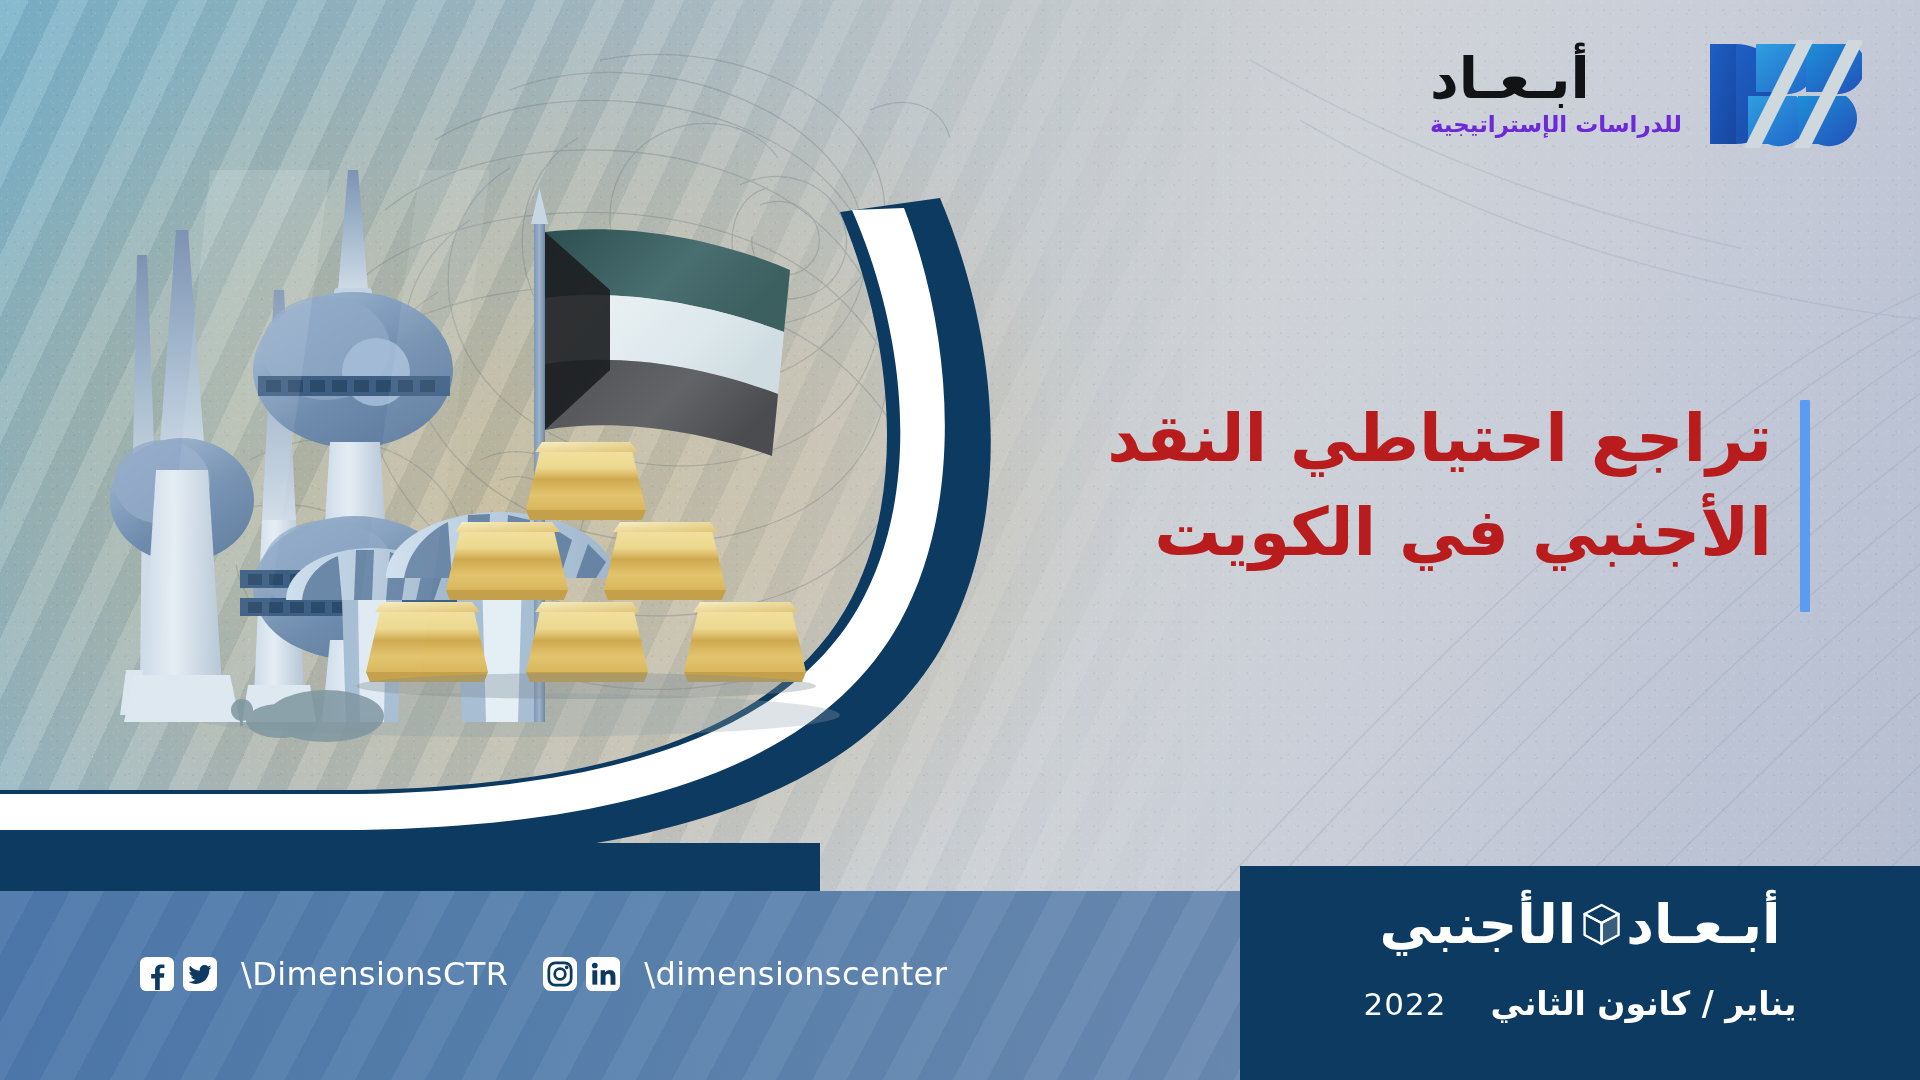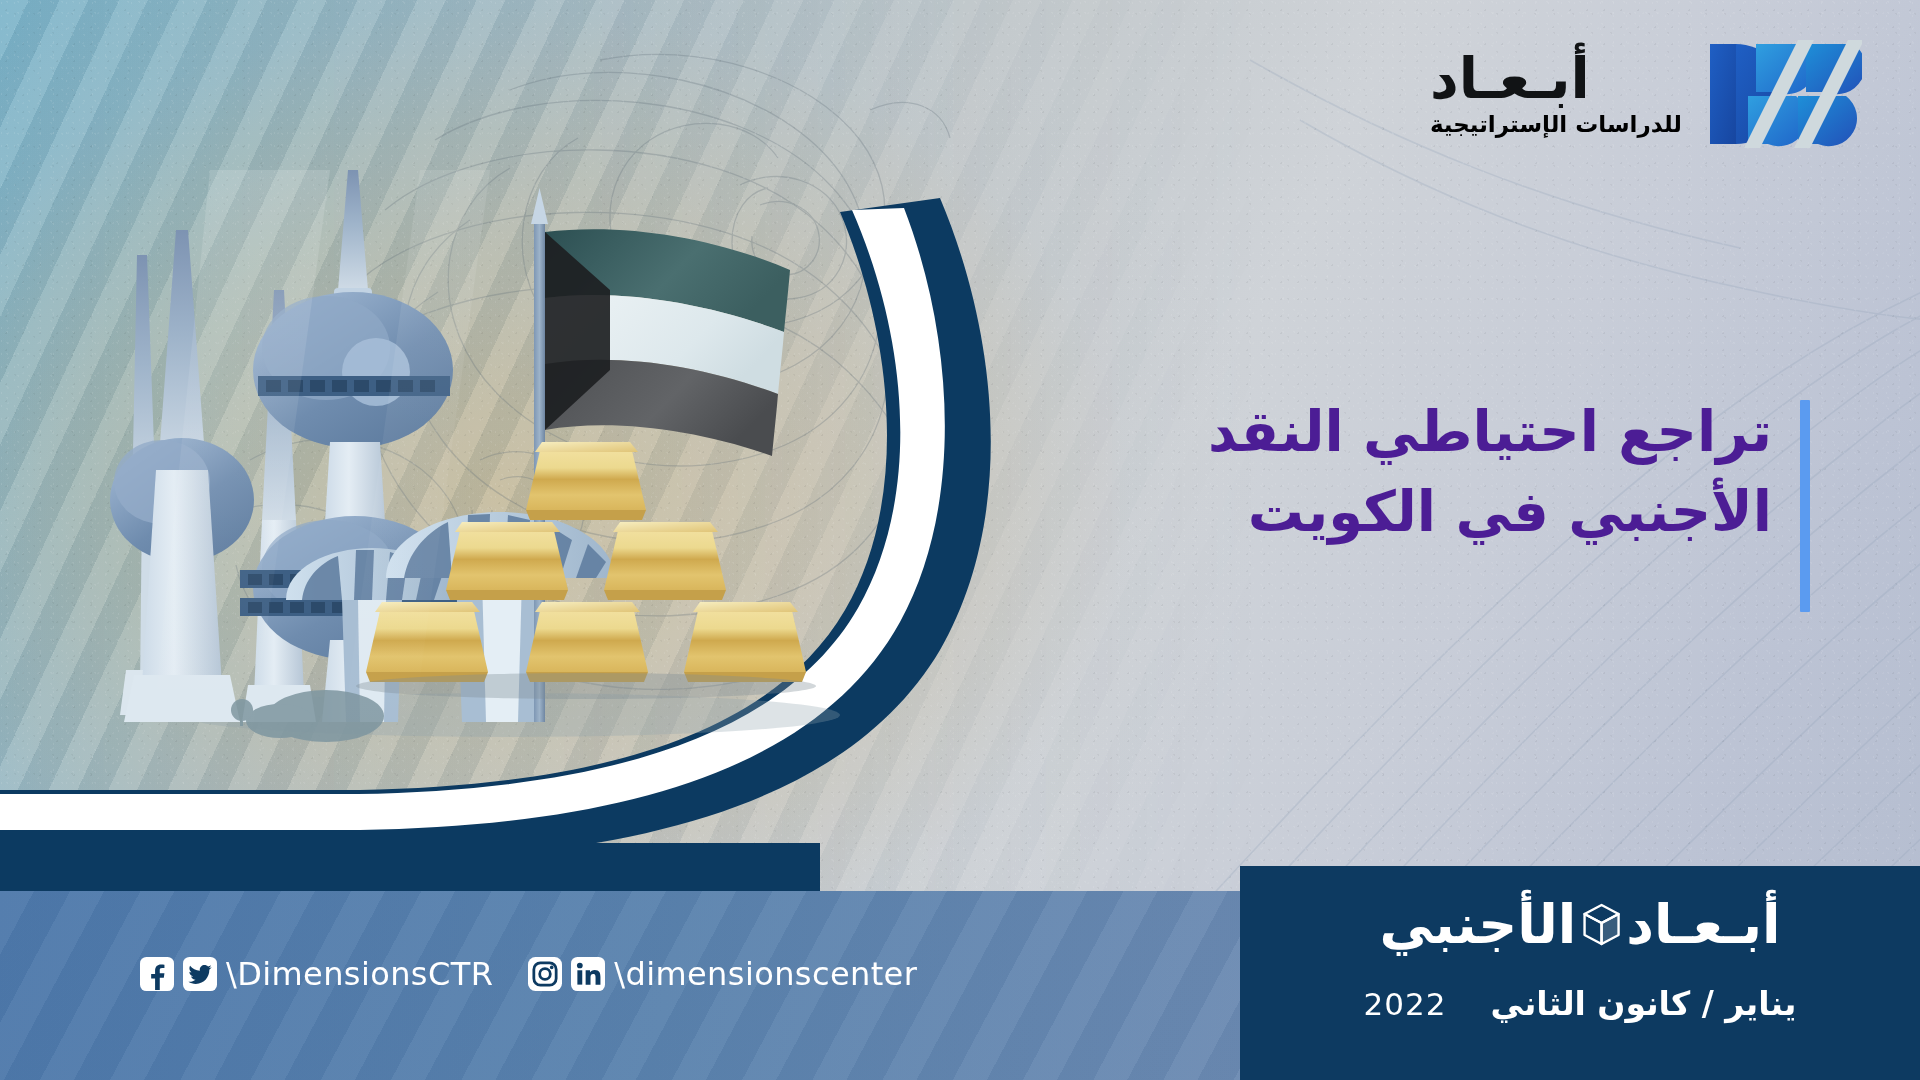--- a/index.html
+++ b/index.html
@@ -52,35 +52,35 @@
     background:repeating-linear-gradient(118deg,
       rgba(255,255,255,0.13) 0px, rgba(255,255,255,0.13) 30px,
       rgba(20,50,90,0.16) 30px, rgba(20,50,90,0.16) 62px); }
 
   
   .social { position:absolute; left:140px; top:955px; display:flex; align-items:center;
     gap:9px; color:#ffffff; }
   .social .grp { display:flex; align-items:center; gap:9px; }
   .si { width:34px; height:34px; display:block; }
   .handle { font-size:32px; font-weight:400; letter-spacing:.4px; color:#fff;
-    font-family:"DejaVu Sans","Liberation Sans",sans-serif; margin:0 26px 0 0; }
+    font-family:"DejaVu Sans","Liberation Sans",sans-serif; margin:0 26px 0 15px; }
 
   
   .logo { position:absolute; right:58px; top:38px; display:flex; align-items:center; gap:20px; }
   .logo-words { display:flex; flex-direction:column; align-items:flex-end; direction:rtl; }
   .logo-main { font-size:56px; font-weight:700; color:#111315; line-height:1;
     letter-spacing:2px; }
-  .logo-sub { font-size:23px; font-weight:600; color:#000000; line-height:1.15;
+  .logo-sub { font-size:23px; font-weight:600; color:#6d28d9; line-height:1.15;
     margin-top:4px; letter-spacing:.5px; }
   .logo-mark { width:160px; height:112px; }
 
   
   .headline { position:absolute; right:148px; top:392px; width:720px;
     direction:rtl; text-align:right; }
-  .headline .line { font-size:56px; font-weight:700; color:#4c1d95;
+  .headline .line { font-size:66px; font-weight:700; color:#b91c1c;
     line-height:1.42; letter-spacing:0px; white-space:nowrap; }
   .accent-bar { position:absolute; right:110px; top:400px; width:10px; height:212px;
     background:#5b9bf0; border-radius:1px; }
 
   
   .badge { position:absolute; left:1240px; top:866px; width:680px; height:214px;
     background:#0d3a61; overflow:hidden; }
   .badge-mark { position:absolute; left:50%; transform:translateX(-50%); top:32px;
     display:flex; align-items:center; justify-content:center; direction:rtl; gap:0px; }
   .bm-word { font-size:54px; font-weight:700; color:#ffffff; line-height:1; letter-spacing:1px; }

